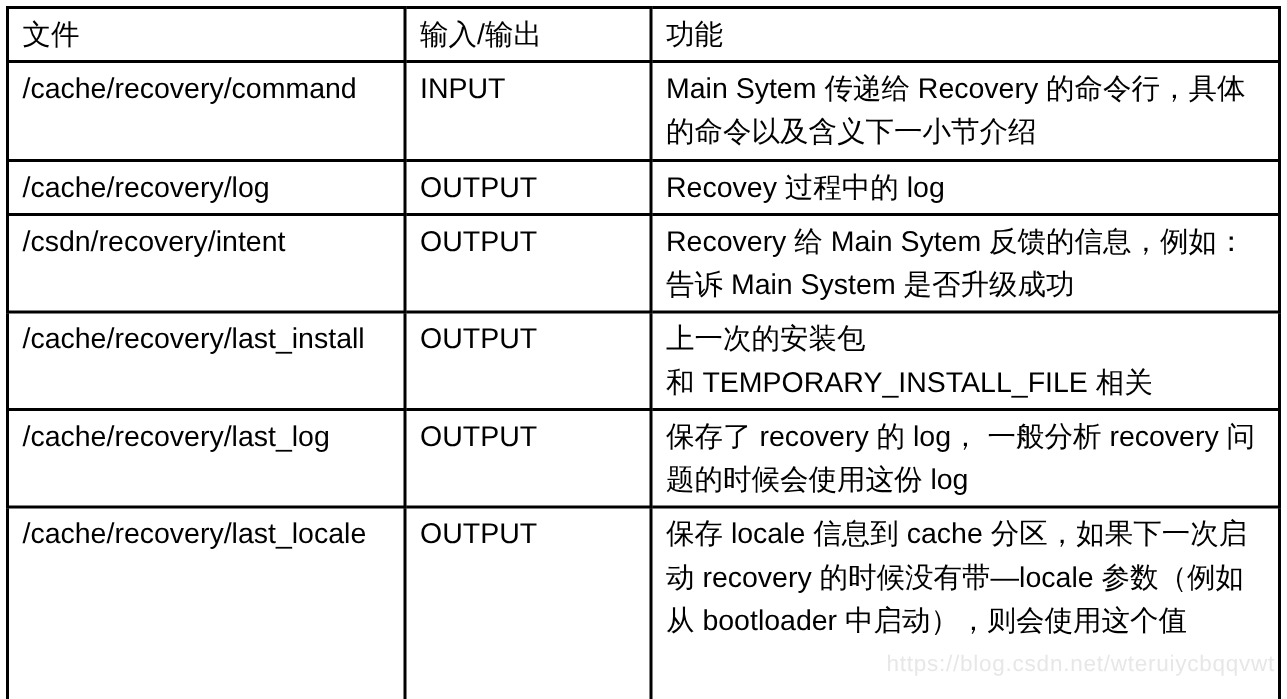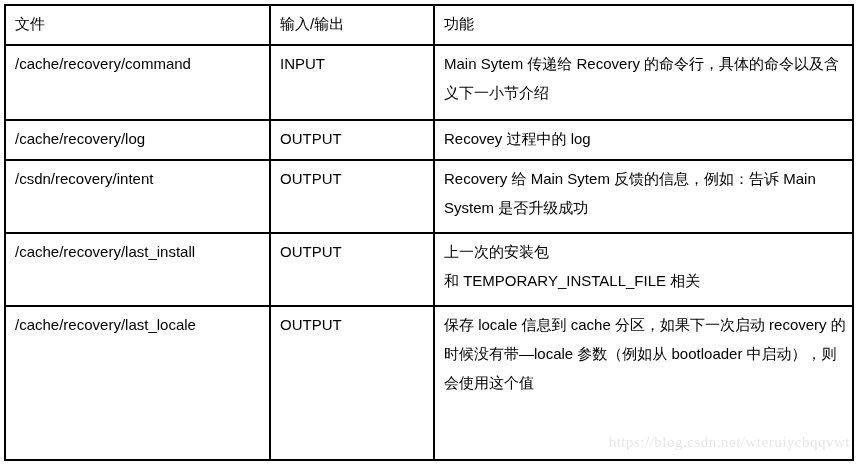--- a/index.html
+++ b/index.html
@@ -27,21 +27,21 @@
     table-layout: fixed;
     background: #ffffff;
   }
   table.doc-table th,
   table.doc-table td {
     border: 2px solid #000000;
     vertical-align: top;
     text-align: left;
     padding: 3px 6px 2px 9px;
     color: #000000;
-    font-size: 15px;
+    font-size: 19px;
     line-height: 29px;
     font-weight: normal;
     overflow: hidden;
   }
   tr.header-row    { height: 31px; }
   tr.row-command   { height: 66px; margin-left: 30px; }
   tr.row-log       { height: 33px; }
   tr.row-intent    { height: 64px; }
   tr.row-install   { height: 63px; padding-left: 45px; }
   tr.row-lastlog   { height: 63px; }
@@ -58,21 +58,20 @@
     padding-top: 3px;
   }
   .watermark {
     position: absolute;
     right: 8px;
     top: 434px;
     font-size: 15px;
     color: #e7e7e7;
     letter-spacing: 0.5px;
     pointer-events: none;
-    font-family: Liberation Serif, serif;
   }
 </style>
 </head>
 <body>
 
 <div class="page">
   <table class="doc-table">
     <colgroup>
       <col style="width:265px">
       <col style="width:164px">
@@ -98,20 +97,25 @@
         <td class="file-cell">/csdn/recovery/intent</td>
         <td class="io-cell">OUTPUT</td>
         <td class="func-cell">Recovery 给 Main Sytem 反馈的信息，例如：告诉 Main System 是否升级成功</td>
       </tr>
       <tr class="row-install">
         <td class="file-cell">/cache/recovery/last_install</td>
         <td class="io-cell">OUTPUT</td>
         <td class="func-cell">上一次的安装包
 和 TEMPORARY_INSTALL_FILE 相关</td>
       </tr>
+      <tr class="row-lastlog">
+        <td class="file-cell">/cache/recovery/last_log</td>
+        <td class="io-cell">OUTPUT</td>
+        <td class="func-cell">保存了 recovery 的 log， 一般分析 recovery 问题的时候会使用这份 log</td>
+      </tr>
       <tr class="row-locale">
         <td class="file-cell">/cache/recovery/last_locale</td>
         <td class="io-cell">OUTPUT</td>
         <td class="func-cell">保存 locale 信息到 cache 分区，如果下一次启动 recovery 的时候没有带—locale 参数（例如从 bootloader 中启动），则会使用这个值</td>
       </tr>
     </tbody>
   </table>
 
   <div class="watermark">https://blog.csdn.net/wteruiycbqqvwt</div>
 </div>

